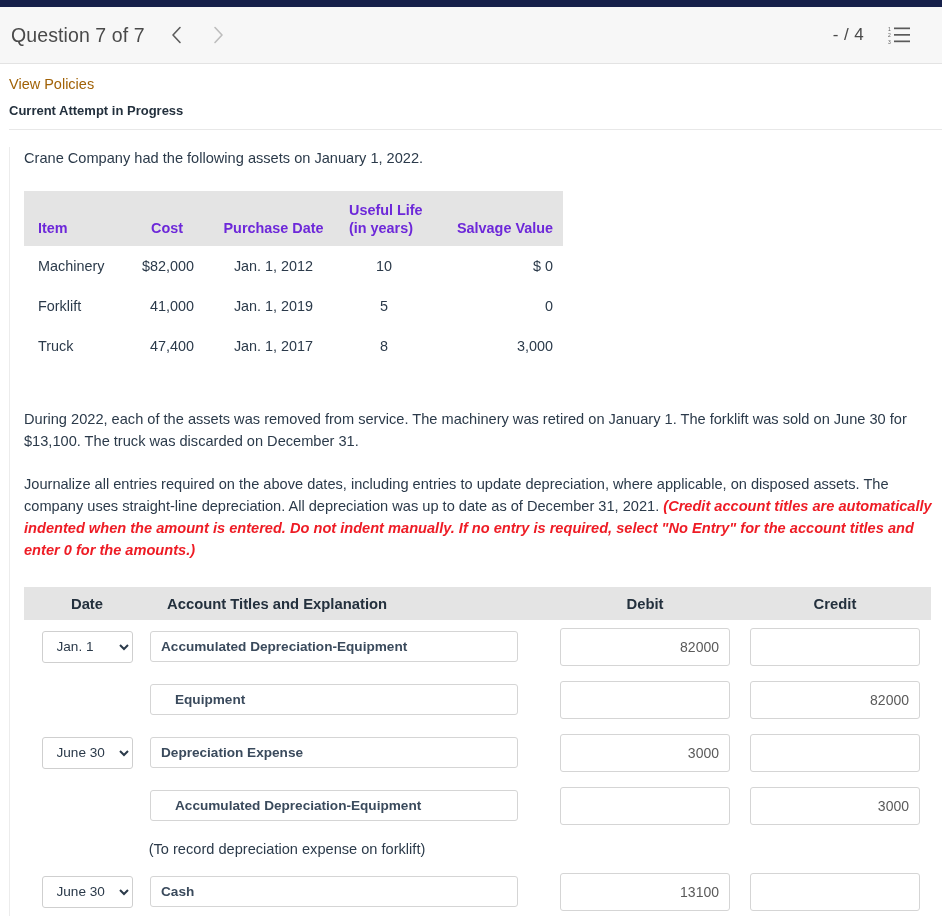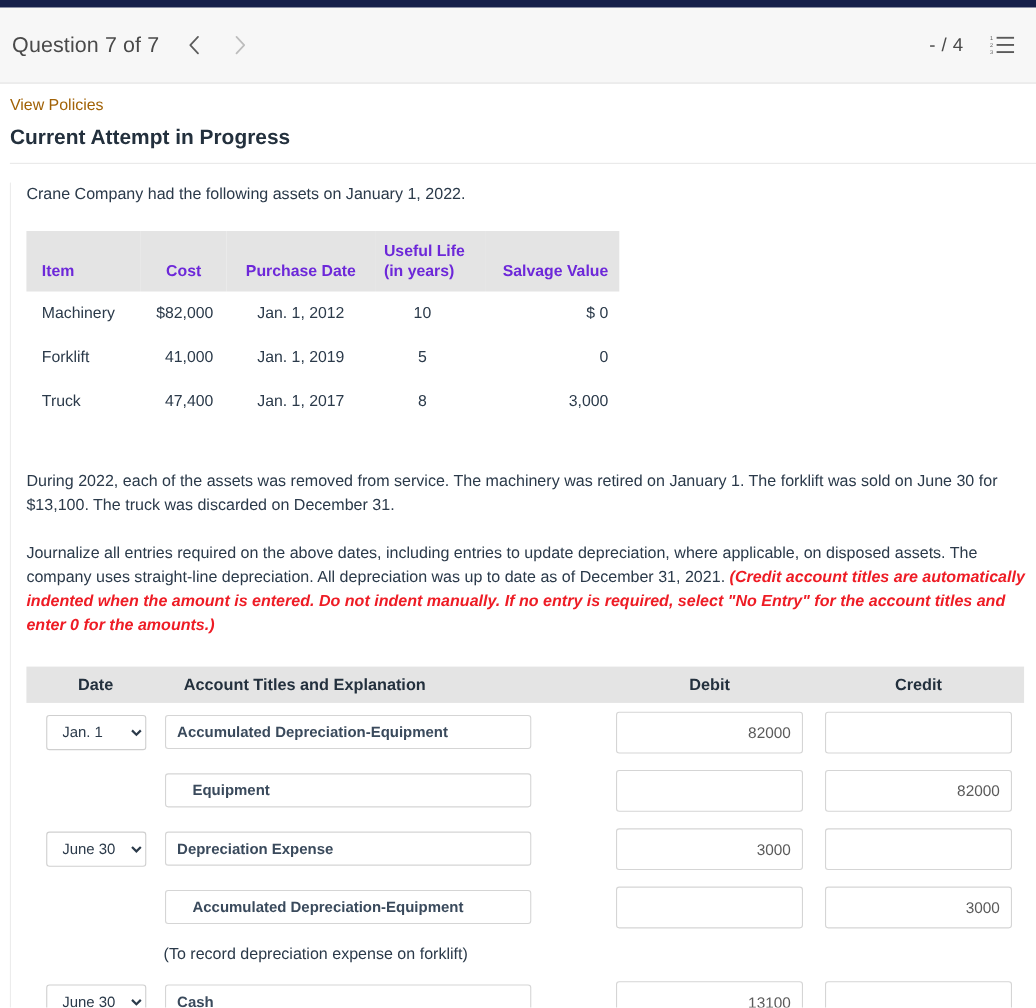--- a/index.html
+++ b/index.html
@@ -20,26 +20,26 @@
 
   
   .topstrip {
     height: 7px;
     background: #16204a;
     width: 100%;
   }
 
   
   .qheader {
-    height: 69px;
+    height: 57px;
     background: #f7f7f7;
     border-bottom: 1px solid #e3e3e3;
     display: flex;
     align-items: center;
-    padding: 0 20px 0 11px;
+    padding: 0 32px 0 11px;
     position: relative;
   }
   .qtitle {
     font-size: 19.5px;
     color: #4a4a4a;
     font-weight: 400;
     letter-spacing: .1px;
     white-space: nowrap;
   }
   .navarrows {
@@ -86,21 +86,21 @@
     padding: 11px 0 0 9px;
   }
   .view-policies {
     color: #a16207;
     font-size: 14.5px;
     text-decoration: none;
     cursor: pointer;
     display: inline-block;
   }
   .attempt {
-    font-size: 19px;
+    font-size: 13px;
     font-weight: bold;
     color: #23303d;
     margin: 10px 0 0 9px;
     padding-bottom: 11px;
   }
   .hr-light {
     border: 0;
     border-top: 1px solid #e8e8e8;
     margin: 0 0 0 9px;
   }
@@ -195,21 +195,21 @@
     border-radius: 3px;
     background: #ffffff;
     font-family: "Liberation Sans", sans-serif;
     font-size: 13.6px;
     color: #2b3a4a;
     padding: 0 4px 0 10px;
     cursor: pointer;
     appearance: auto;
   }
   input.acct-input {
-    width: 333px;
+    width: 368px;
     height: 31px;
     border: 1px solid #d5d5d5;
     border-radius: 3px;
     background: #ffffff;
     font-family: "Liberation Sans", sans-serif;
     font-size: 13.6px;
     font-weight: bold;
     color: #3a4a5c;
     padding: 0 10px;
   }

